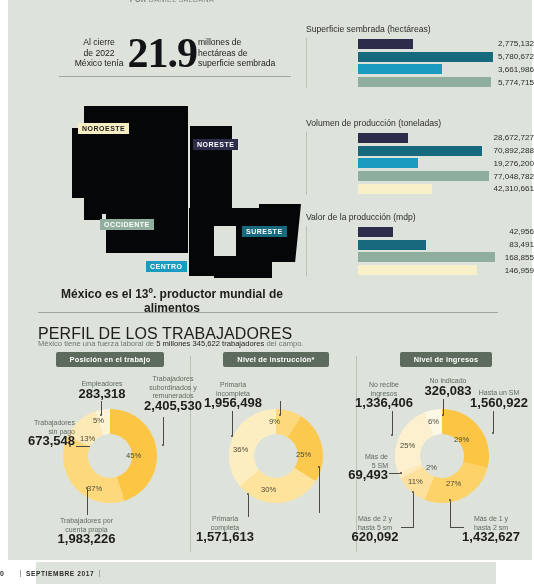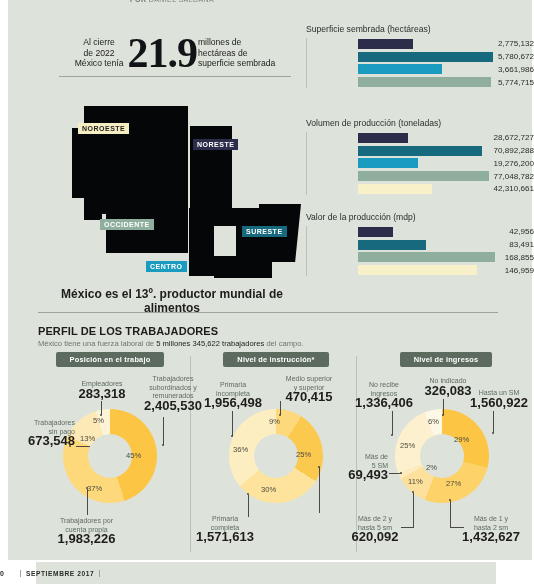--- a/index.html
+++ b/index.html
@@ -81,21 +81,21 @@
 
   
   .hr-main {
     position: absolute; left: 38px; top: 312px; width: 460px;
     border-top: 1px solid #9ba69c;
   }
 
   
   .wp-title {
     position: absolute; left: 38px; top: 325px;
-    font-size: 11px; font-weight: bold; color: #1d1d1b; letter-spacing: .1px;
+    font-size: 16px; font-weight: normal; color: #1d1d1b; letter-spacing: .1px;
   }
   .wp-sub {
     position: absolute; left: 38px; top: 339px;
     font-size: 7.6px; color: #6b766c;
   }
   .wp-sub b { color: #1d1d1b; font-weight: normal; }
 
   .panel { position: absolute; top: 352px; height: 200px; }
   .panel-divider {
     position: absolute; top: 356px; width: 1px; height: 196px; background: #b9c2b7;
@@ -344,25 +344,20 @@
       <span class="pct" style="left:37px; top:78px;">36%</span>
 
       <div class="lbl" style="left:-2px; top:14px; width:78px;">
         <span>Primaria</span><br>
         <span>incompleta</span>
         <span class="num">1,956,498</span>
       </div>
       <div class="leader" style="left:36px; top:44px; width:1px; height:25px;"></div>
       <div class="leader-dot" style="left:35px; top:68px;"></div>
 
-      <div class="lbl" style="left:70px; top:8px; width:86px;">
-        <span>Medio superior</span><br>
-        <span>y superior</span>
-        <span class="num">470,415</span>
-      </div>
       <div class="leader" style="left:84px; top:34px; width:1px; height:14px;"></div>
       <div class="leader-dot" style="left:83px; top:47px;"></div>
 
       <div class="lbl" style="left:-8px; top:148px; width:74px;">
         <span>Primaria</span><br>
         <span>completa</span>
         <span class="num">1,571,613</span>
       </div>
       <div class="leader" style="left:52px; top:128px; width:1px; height:22px;"></div>
       <div class="leader-dot" style="left:51px; top:126px;"></div>

